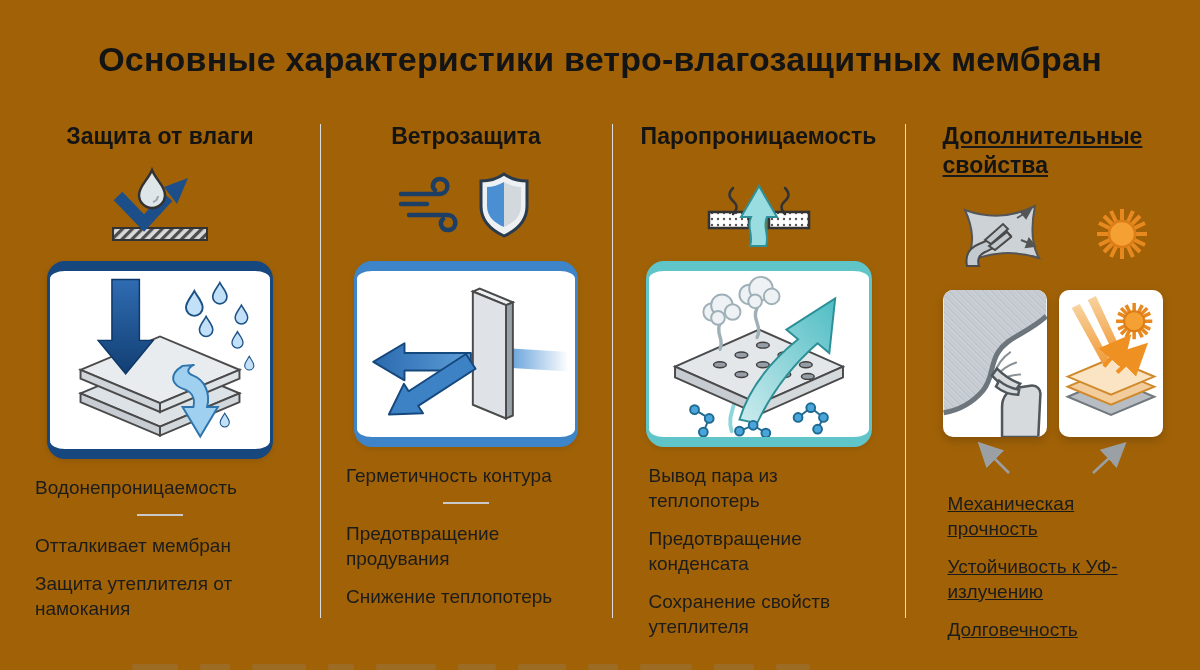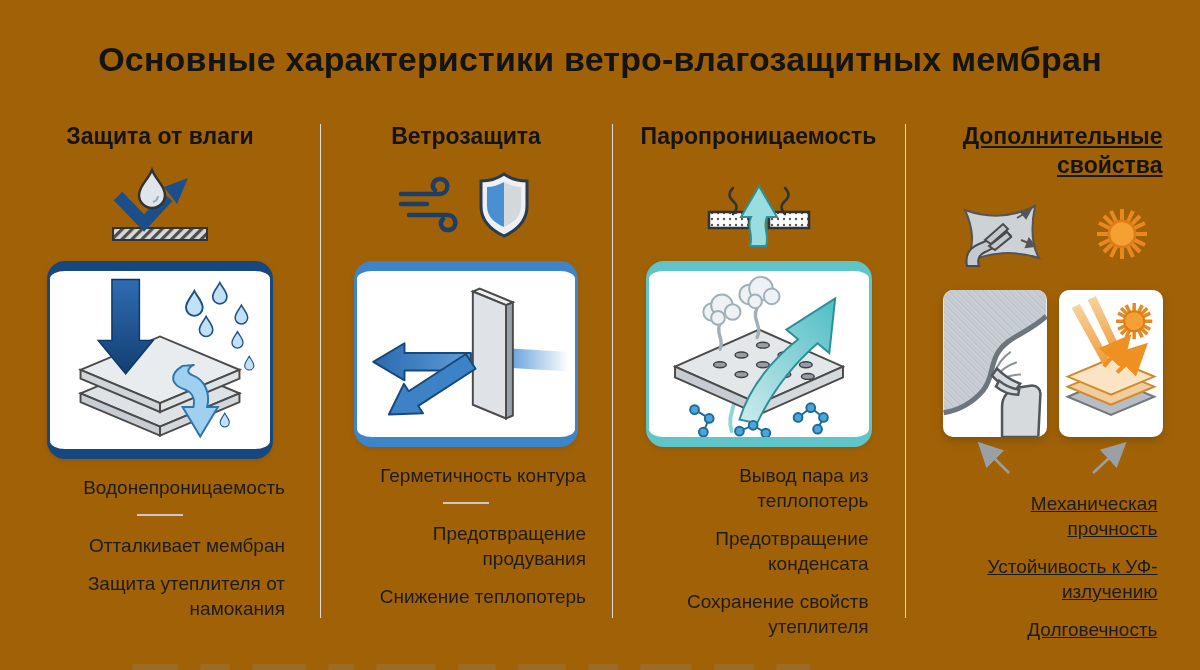--- a/index.html
+++ b/index.html
@@ -6,21 +6,21 @@
   html,body { background:#fff; }
   .page {
     position:relative; width:1200px; height:670px; background:#a16207;
     font-family:"Liberation Sans", sans-serif; color:var(--text,#1a1a1a); overflow:hidden;
   }
   .title {
     position:absolute; top:40px; left:0; width:1200px; text-align:center;
     font-size:34px; font-weight:700; color:#141414; letter-spacing:.2px;
   }
   .cols { position:absolute; top:122px; left:0; width:1200px; display:flex; }
-  .col { display:flex; flex-direction:column; align-items:center; text-align:right; }
+  .col { display:flex; flex-direction:column; align-items:center; text-align:left; }
   .col-1 { width:320px; } .col-2 { width:292px; } .col-3 { width:293px; } .col-4 { width:295px;text-decoration:underline; }
   .sep { position:absolute; top:124px; width:1px; height:494px; background:var(--separator,#dcdcdc); }
   .sep-1 { left:320px; } .sep-2 { left:612px; } .sep-3 { left:905px; }
   .col h2 { font-size:23px; font-weight:700; color:#141414; line-height:1.25; }
   .col-4 h2 { width:220px; }
   .icon-row { height:92px; display:flex; align-items:center; justify-content:center; margin-top:8px; }
   .col-4 .icon-row { gap:50px; }
   .card {
     background:#fff; border-radius:18px; display:flex; align-items:center; justify-content:center;
     box-shadow:0 2px 6px rgba(0,0,0,.10); margin-top:10px;

